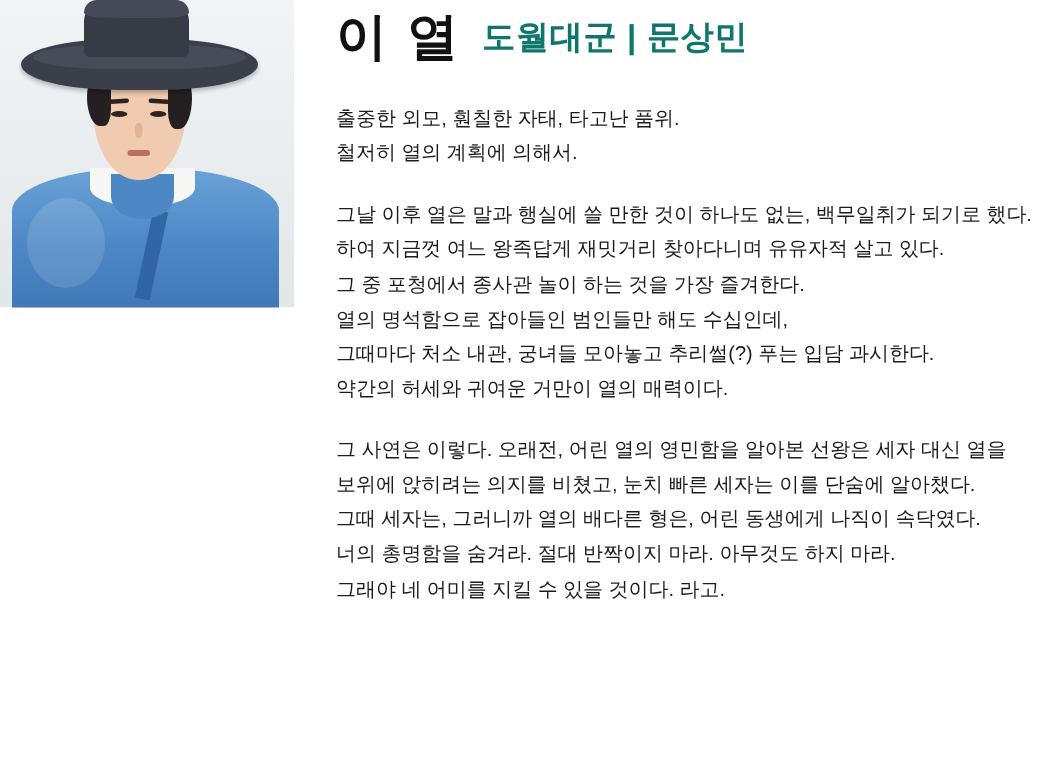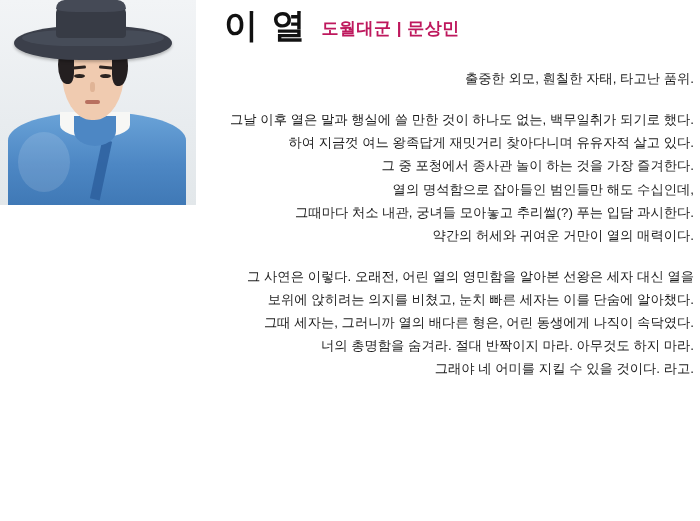--- a/index.html
+++ b/index.html
@@ -11,21 +11,20 @@
     height: 521px;
     background: #ffffff;
     font-family: "Liberation Sans", sans-serif;
     color: #1a1a1a;
     overflow: hidden;
   }
   .page {
     position: relative;
     width: 680px;
     height: 521px;
-    text-align: right;
   }
   
   .portrait {
     position: absolute;
     left: 0;
     top: 0;
     width: 196px;
     height: 205px;
     overflow: hidden;
     background: #ffffff;
@@ -197,23 +196,23 @@
     padding-top: 6px;
   }
   .char-name {
     font-size: 34px;
     font-weight: 700;
     letter-spacing: 2px;
     color: #111111;
     line-height: 1.15;
   }
   .char-sub {
-    font-size: 17px;
+    font-size: 22px;
     font-weight: 700;
-    color: #be185d;
+    color: #0f766e;
     padding-bottom: 5px;
     letter-spacing: .5px;
   }
   .para {
     margin-top: 18px;
     font-size: 13.3px;
     line-height: 1.74;
     color: #1b1b1b;
   }
   .para.first { margin-top: 22px; }
@@ -248,20 +247,21 @@
 
   <div class="content">
 
     <div class="title-row">
       <div class="char-name">이 열</div>
       <div class="char-sub">도월대군 | 문상민</div>
     </div>
 
     <div class="para first">
       <div>출중한 외모, 훤칠한 자태, 타고난 품위.</div>
+      <div>철저히 열의 계획에 의해서.</div>
     </div>
 
     <div class="para">
       <div>그날 이후 열은 말과 행실에 쓸 만한 것이 하나도 없는, 백무일취가 되기로 했다.</div>
       <div>하여 지금껏 여느 왕족답게 재밋거리 찾아다니며 유유자적 살고 있다.</div>
       <div>그 중 포청에서 종사관 놀이 하는 것을 가장 즐겨한다.</div>
       <div>열의 명석함으로 잡아들인 범인들만 해도 수십인데,</div>
       <div>그때마다 처소 내관, 궁녀들 모아놓고 추리썰(?) 푸는 입담 과시한다.</div>
       <div>약간의 허세와 귀여운 거만이 열의 매력이다.</div>
     </div>

